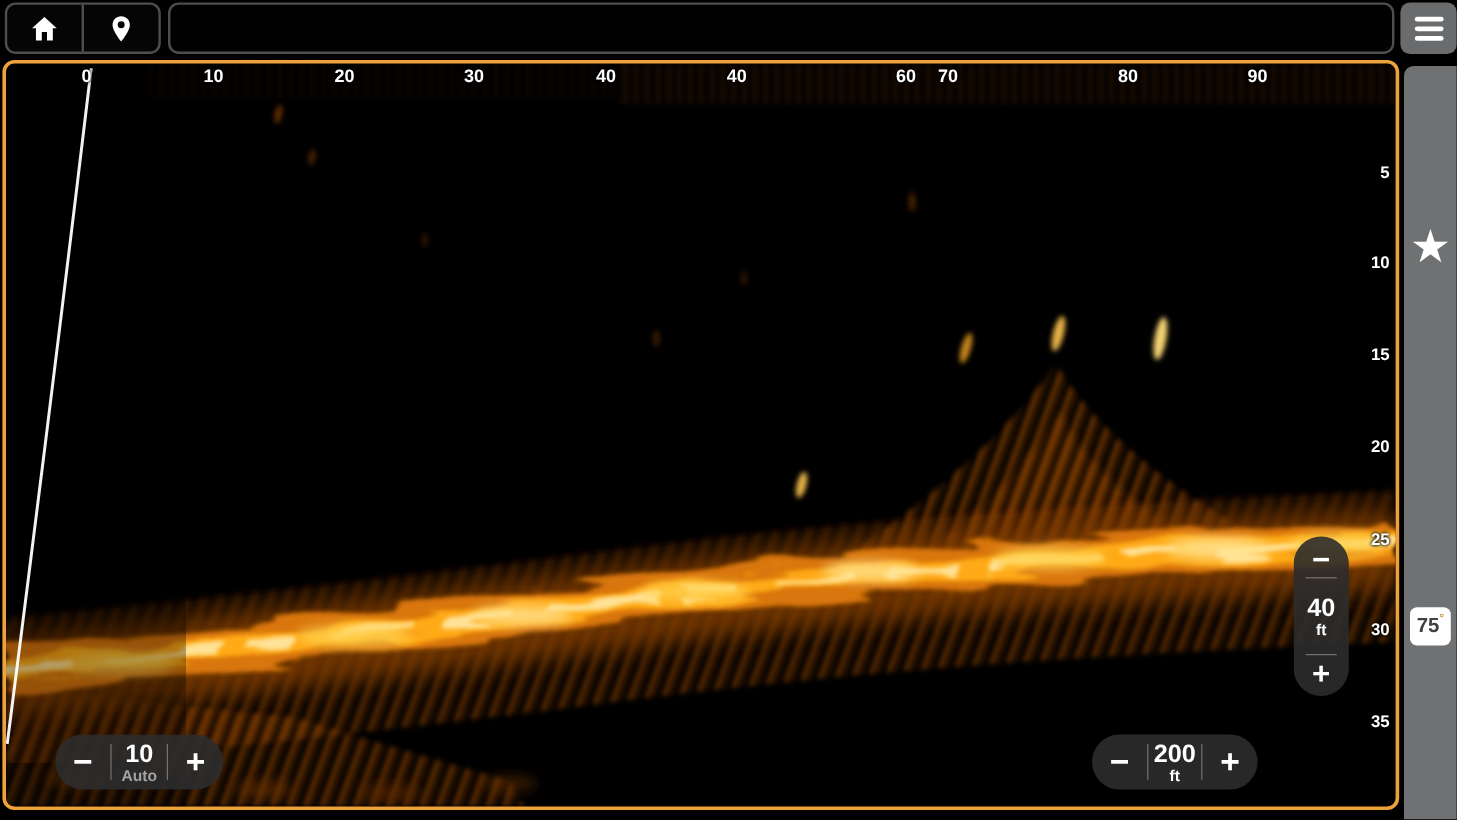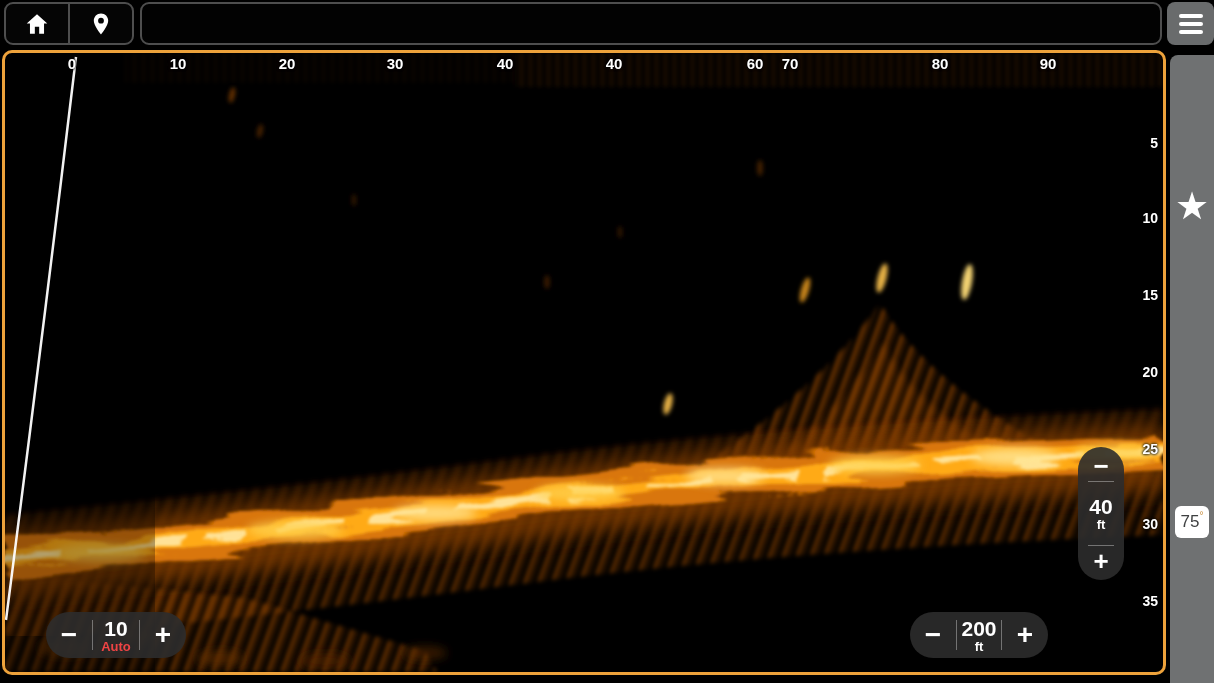--- a/index.html
+++ b/index.html
@@ -37,37 +37,37 @@
   .pill { position:absolute; background:rgba(44,44,44,.9); border-radius:24px;
           display:flex; align-items:center; color:#fff; }
   .pill-h { height:46px; }
   .pill .pm { width:46px; text-align:center; font-size:28px; font-weight:bold;
               color:#fff; cursor:pointer; line-height:44px; user-select:none; }
   .vdiv { width:1px; height:30px; background:rgba(255,255,255,.35); }
   .val-stack { flex:1; display:flex; flex-direction:column; align-items:center;
                justify-content:center; line-height:1; }
   .val-main { font-size:21px; font-weight:bold; color:#fff; }
   .val-sub  { font-size:13px; font-weight:bold; margin-top:1px; }
-  .val-sub.auto { color:#ef4444; }
+  .val-sub.auto { color:#a3a3a3; }
   .val-sub.ft { color:#fff; }
 
   .pill-v { left:1073px; top:394px; width:46px; height:133px; flex-direction:column;
             justify-content:space-between; padding:4px 0; border-radius:23px; }
   .pill-v .pm { width:auto; line-height:30px; font-size:26px; }
   .hdiv { width:26px; height:1px; background:rgba(255,255,255,.35); }
 
   
   .sidebar { position:absolute; left:1170px; top:55px; width:44px; height:628px;
              background:#6f7172; border-radius:8px 0 0 0; }
   .star-btn { position:absolute; left:0; top:128px; width:44px; height:46px;
               display:flex; align-items:center; justify-content:center;
               color:#fff; font-size:38px; cursor:pointer; line-height:1; }
   .temp-badge { position:absolute; left:5px; top:451px; width:34px; height:32px;
                 background:#fff; border-radius:6px; display:flex; align-items:center;
-                justify-content:center; color:#3f4142; font-weight:normal; font-size:17px;text-align:center; }
+                justify-content:center; color:#3f4142; font-weight:bold; font-size:17px;text-align:center; }
   .temp-badge .deg { font-size:10px; color:#c98f3f; align-self:flex-start; margin-top:4px; }
 </style>
 </head>
 <body>
 
 <div class="topbar">
   <div class="btn-group">
     <div class="tb-btn first">
       <svg width="26" height="26" viewBox="0 0 24 24">
         <path d="M12 3 L2.5 11.5 H5.5 V21 H10 V14.5 H14 V21 H18.5 V11.5 H21.5 Z" fill="#fff"></path>

